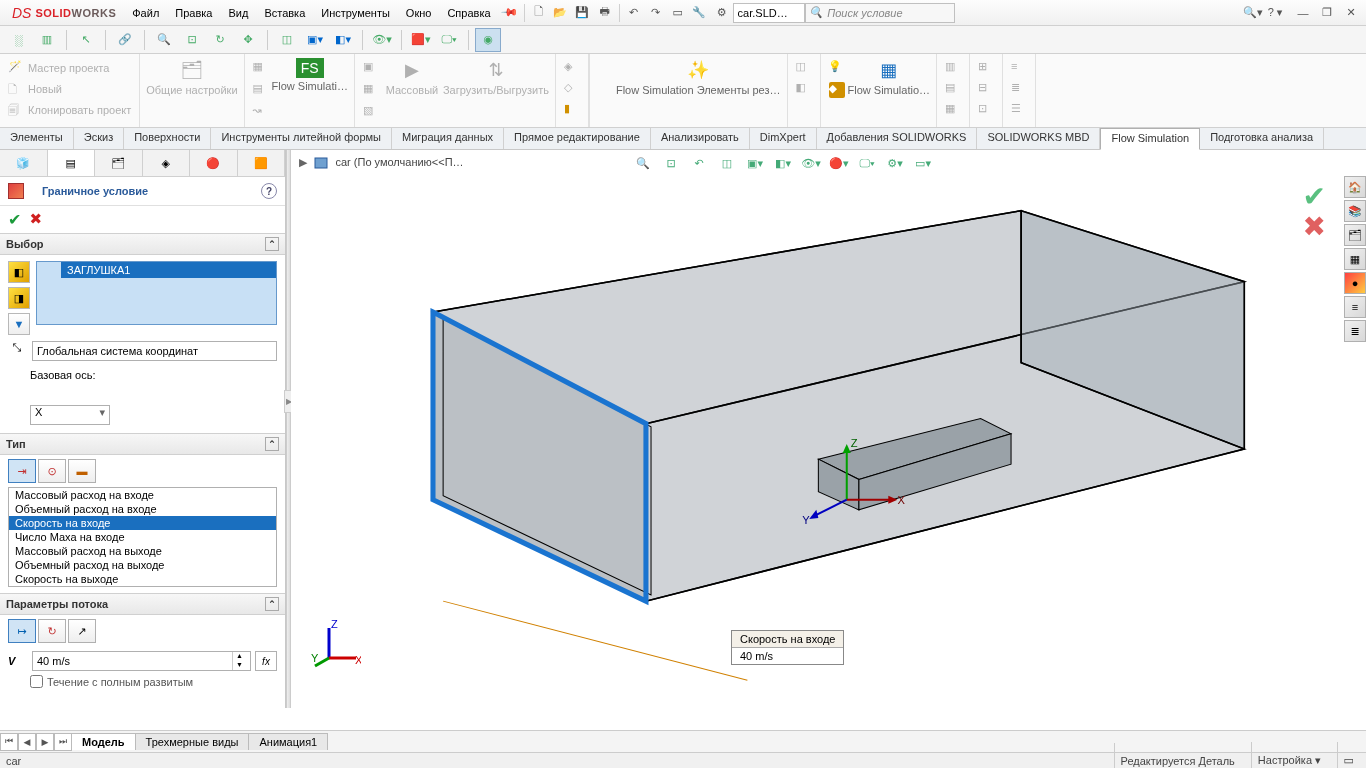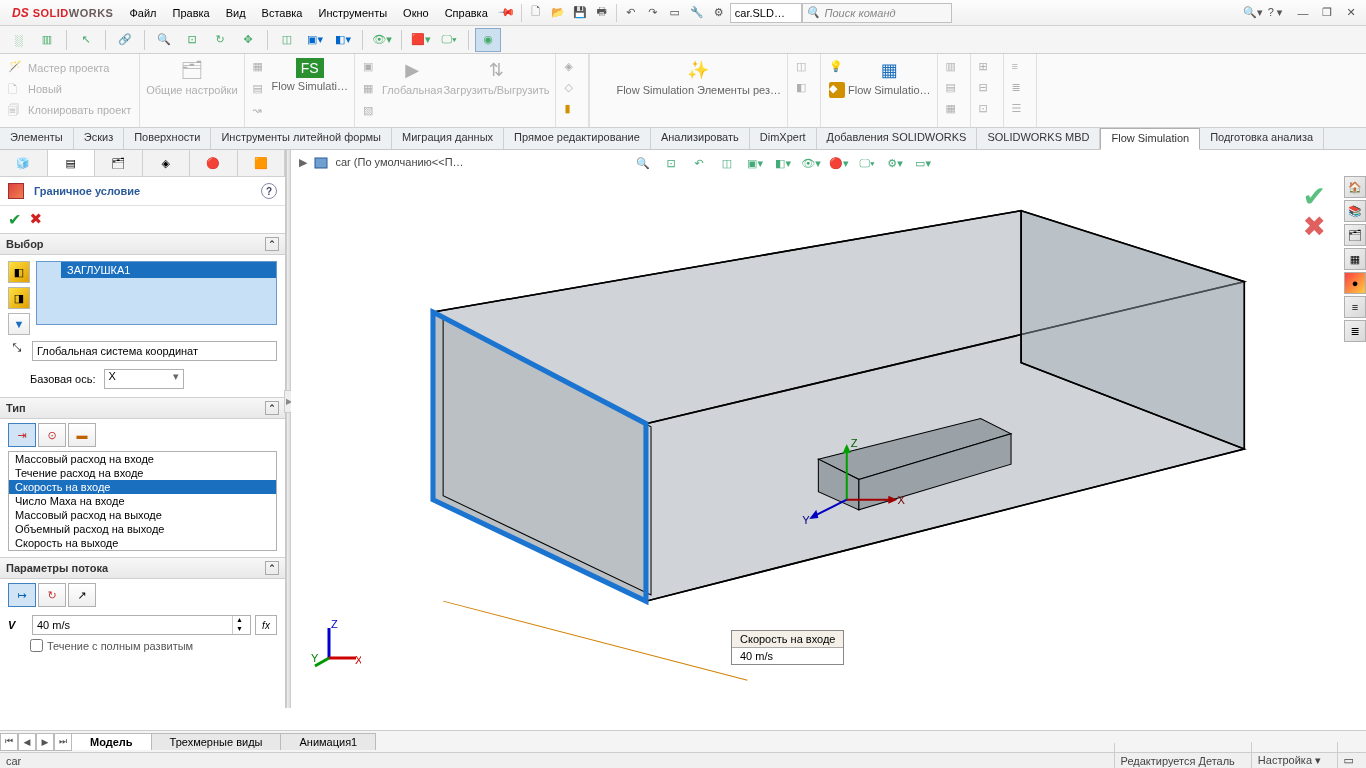--- a/index.html
+++ b/index.html
@@ -1,21 +1,21 @@
 <!DOCTYPE html>
 <html><head>
 <meta charset="utf-8">
 <style>
 * { margin:0; padding:0; box-sizing:border-box; font-family:"Segoe UI",Tahoma,sans-serif; font-size:11px; user-select:none; }
 body { background:#fff; overflow:hidden; width:1366px; height:768px; position:relative; }
 
 
 .menubar { display:flex; align-items:center; height:26px; background:linear-gradient(#fdfdfd,#f0f0f0); border-bottom:1px solid #d0d0d0; padding:0 4px; }
 .sw-logo { display:flex; align-items:center; padding:0 8px; gap:4px; }
-.sw-logo .ds { color:#da2128; font-style:italic; font-weight:bold; font-size:12px; }
+.sw-logo .ds { color:#da2128; font-style:italic; font-weight:normal; font-size:14px; }
 .sw-logo .wm { font-weight:bold; font-size:12px; letter-spacing:0.5px; }
 .sw-logo .wm .solid { color:#da2128; } .sw-logo .wm .works { color:#6b5b5b; }
 .menubar .menu-item { padding:4px 8px; cursor:default; }
 .menubar .spacer { flex:1; }
 .menubar .tb-btn { width:22px; height:22px; display:flex; align-items:center; justify-content:center; color:#555; }
 .menubar .tb-sep { width:1px; height:18px; background:#d0d0d0; margin:0 3px; }
 .doc-combo { border:1px solid #c0c0c0; background:#fff; height:20px; min-width:72px; padding:0 4px; display:flex; align-items:center; }
 .search-box { border:1px solid #c0c0c0; background:#f7f7f7; height:20px; min-width:150px; display:flex; align-items:center; gap:4px; padding:0 4px; color:#888; font-style:italic; }
 .win-btns { display:flex; gap:2px; margin-left:6px; }
 .win-btns span { width:22px; height:18px; display:flex; align-items:center; justify-content:center; color:#555; }
@@ -43,37 +43,37 @@
 .cm-tab { padding:3px 10px; border-right:1px solid #d0d0d0; color:#333; background:#eef1f4; cursor:default; }
 .cm-tab.active { background:#fff; border:1px solid #b0b0b0; border-bottom:1px solid #fff; margin-bottom:-1px; font-weight:normal; }
 
 
 .workspace { display:flex; height:558px; }
 .left-panel { width:286px; background:#fff; border-right:1px solid #c8c8c8; display:flex; flex-direction:column; }
 .lp-tabs { display:flex; background:#f2f2f2; border-bottom:1px solid #d0d0d0; }
 .lp-tab { flex:1; height:26px; display:flex; align-items:center; justify-content:center; border-right:1px solid #d0d0d0; }
 .lp-tab.active { background:#fff; }
 
-.pm-header { display:flex; align-items:center; gap:10px; padding:6px 8px; border-bottom:1px solid #e0e0e0; }
+.pm-header { display:flex; align-items:center; gap:18px; padding:6px 8px; border-bottom:1px solid #e0e0e0; }
 .pm-header .ico { width:16px; height:16px; background:linear-gradient(135deg,#e04040,#f08050); border:1px solid #a03030; }
 .pm-header .title { font-weight:bold; color:#2a5a9a; }
 .pm-header .help { margin-left:auto; width:16px; height:16px; border:1px solid #88a; border-radius:50%; display:flex; align-items:center; justify-content:center; color:#446; font-weight:bold; font-size:10px; }
 .pm-okcancel { display:flex; gap:8px; padding:4px 8px; }
 .pm-okcancel .ok { color:#1a9a3a; font-size:16px; }
 .pm-okcancel .cancel { color:#d02020; font-size:15px; }
 
 .pm-section-hdr { display:flex; align-items:center; justify-content:space-between; background:linear-gradient(#f7f7f7,#e8e8e8); border-top:1px solid #d0d0d0; border-bottom:1px solid #d0d0d0; padding:3px 6px; font-weight:bold; color:#333; }
 .pm-section-hdr .chev { width:14px; height:14px; border:1px solid #aaa; display:flex; align-items:center; justify-content:center; font-size:9px; }
 .pm-body { padding:6px 8px; display:flex; gap:6px; }
 .sel-list { flex:1; background:#c8e0f5; border:1px solid #6699cc; height:64px;padding-left:24px; }
 .sel-item { background:#1a6fbf; color:#fff; padding:2px 6px; }
 .side-btns { display:flex; flex-direction:column; gap:4px; }
 .side-btn { width:22px; height:22px; border:1px solid #b8b8b8; background:linear-gradient(#fff,#eee); display:flex; align-items:center; justify-content:center; }
 .cs-input { flex:1; border:1px solid #b0b0b0; height:20px; padding:0 4px; background:#fff; }
-.axis-row { display:flex; align-items:center; gap:8px; padding:2px 8px 8px 30px; }
+.axis-row { display:flex; align-items:flex-start; gap:24px; padding:2px 8px 8px 30px;flex-direction:column; }
 .axis-sel { border:1px solid #b0b0b0; height:20px; width:80px; padding:0 4px; background:#fff; }
 
 .type-btns { display:flex; gap:2px; padding:4px 8px; }
 .tbtn { width:28px; height:24px; border:1px solid #b0b0b0; background:linear-gradient(#fff,#eee); display:flex; align-items:center; justify-content:center; }
 .tbtn.active { border-color:#4080c0; background:#d0e4f5; }
 
 .bc-list { border:1px solid #b0b0b0; background:#fff; }
 .bc-opt { padding:1px 6px; }
 .bc-opt.sel { background:#1a6fbf; color:#fff; }
 
@@ -106,21 +106,21 @@
 .right-rail .rb { width:22px; height:22px; background:linear-gradient(135deg,#f0f0f0,#d8d8d8); border:1px solid #b0b0b0; display:flex; align-items:center; justify-content:center; }
 
 
 .ovl-check { position:absolute; right:40px; top:30px; color:#5ac080; font-size:28px; }
 .ovl-x { position:absolute; right:40px; top:60px; color:#e06060; font-size:28px; }
 
 
 .btabs { position:absolute; left:0; bottom:16px; height:22px; display:flex; align-items:center; background:#f4f4f4; border-top:1px solid #ccc; width:100%; }
 .btabs .nav { display:flex; }
 .btabs .nav span { width:18px; height:18px; border:1px solid #bbb; background:#fff; display:flex; align-items:center; justify-content:center; font-size:9px; color:#555; }
-.btab { padding:2px 18px; background:#e8e8e8; border:1px solid #bbb; border-bottom:none; margin-left:-1px; }
+.btab { padding:2px 10px; background:#e8e8e8; border:1px solid #bbb; border-bottom:none; margin-left:-1px; }
 .btab.active { background:#fff; font-weight:bold; }
 
 
 .statusbar { position:absolute; left:0; bottom:0; height:16px; width:100%; background:#f0f0f0; border-top:1px solid #ccc; display:flex; align-items:center; padding:0 6px; gap:10px; color:#444; }
 .statusbar .fill { flex:1; }
 .statusbar .seg { border-left:1px solid #ccc; padding:12px 6px; }
 
 .pin-ico { color:#1a6fbf; transform:rotate(45deg); display:inline-block; }
 .small-svg { width:16px; height:16px; }
 .splitter { width:5px; background:linear-gradient(90deg,#eee,#ddd); border-left:1px solid #ccc; border-right:1px solid #ccc; cursor:col-resize; position:relative; }
@@ -153,21 +153,21 @@
   <span class="tb-btn">↶</span>
   <span class="tb-btn">↷</span>
   <span class="tb-btn">▭</span>
   <span class="tb-btn">🔧</span>
   <span class="tb-btn">⚙</span>
   <div class="doc-combo">
       <span>car.SLD…</span>
     </div>
   <div class="search-box">
     <span>🔍</span>
-    <span>Поиск команд</span>
+    <span>Поиск условие</span>
   </div>
   <span class="spacer"></span>
   <span class="tb-btn">🔍▾</span>
   <span class="tb-btn">? ▾</span>
   <div class="win-btns">
     <span>—</span>
     <span>❐</span>
     <span>✕</span>
   </div>
 </div>
@@ -242,21 +242,21 @@
         </div>
       <div class="rib-small">
           <span class="ico">▦</span>
         </div>
       <div class="rib-small">
           <span class="ico">▧</span>
         </div>
     </div>
     <div class="rib-item disabled">
         <span class="ico">▶</span>
-        <span>Глобальная</span>
+        <span>Массовый</span>
       </div>
     <div class="rib-item disabled">
         <span class="ico">⇅</span>
         <span>Загрузить/Выгрузить</span>
       </div>
   </div>
   <div class="rib-group col" style="align-items:flex-start;">
     <div class="rib-small">
         <span class="ico">◈</span>
       </div>
@@ -396,21 +396,21 @@
         <span class="chev">⌃</span>
     </div>
     <div class="type-btns">
       <div class="tbtn active" style="color:#c03030">⇥</div>
       <div class="tbtn" style="color:#c03030">⊙</div>
       <div class="tbtn" style="color:#c06000">▬</div>
     </div>
     <div style="padding:0 8px 6px">
       <div class="bc-list">
         <div class="bc-opt">Массовый расход на входе</div>
-        <div class="bc-opt">Течение расход на входе</div>
+        <div class="bc-opt">Объемный расход на входе</div>
         <div class="bc-opt sel">Скорость на входе</div>
         <div class="bc-opt">Число Маха на входе</div>
         <div class="bc-opt">Массовый расход на выходе</div>
         <div class="bc-opt">Объемный расход на выходе</div>
         <div class="bc-opt">Скорость на выходе</div>
       </div>
     </div>
 
     <div class="pm-section-hdr">
       <span>Параметры потока</span>

